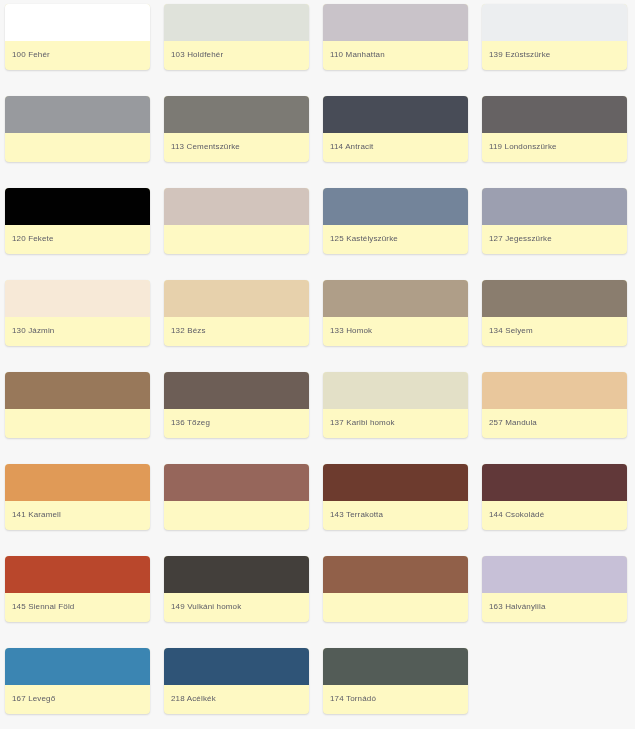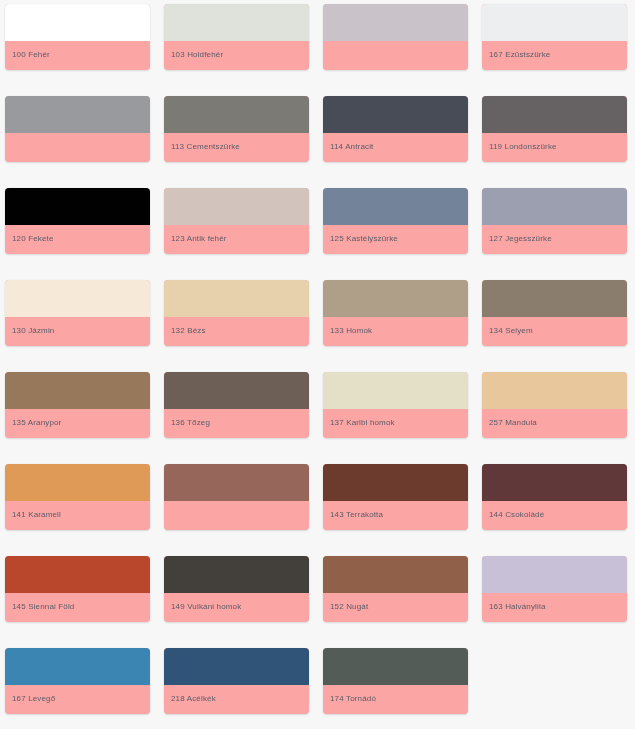--- a/index.html
+++ b/index.html
@@ -14,21 +14,21 @@
   #swatch-grid {
     display: grid;
     grid-template-columns: repeat(4, 145px);
     column-gap: 14px;
     row-gap: 7px;
     padding: 4px 5px 0 5px;
     box-sizing: border-box;
   }
   .swatch-card {
     width: 145px;
-    background: #fca5a5;
+    background: #fef9c3;
     border-radius: 4px;
     box-shadow: 0 1px 2px rgba(0,0,0,0.13), 0 0 1px rgba(0,0,0,0.08);
     overflow: hidden;
     margin-bottom: 19px;
     cursor: pointer;
   }
   .swatch-color {
     width: 100%;
     height: 37px;
     display: block;
@@ -50,24 +50,25 @@
     <div class="swatch-card">
       <div class="swatch-color" style="background-color: rgb(255, 255, 255);"></div>
       <div class="swatch-label">100 Fehér</div>
     </div>
     <div class="swatch-card">
       <div class="swatch-color" style="background-color: rgb(223, 226, 218);"></div>
       <div class="swatch-label">103 Holdfehér</div>
     </div>
     <div class="swatch-card">
       <div class="swatch-color" style="background-color: rgb(201, 195, 201);"></div>
+      <div class="swatch-label">110 Manhattan</div>
     </div>
     <div class="swatch-card">
       <div class="swatch-color" style="background-color: rgb(236, 238, 240);"></div>
-      <div class="swatch-label">167 Ezüstszürke</div>
+      <div class="swatch-label">139 Ezüstszürke</div>
     </div>
     <div class="swatch-card">
       <div class="swatch-color" style="background-color: rgb(152, 154, 158);"></div>
     </div>
     <div class="swatch-card">
       <div class="swatch-color" style="background-color: rgb(124, 122, 116);"></div>
       <div class="swatch-label">113 Cementszürke</div>
     </div>
     <div class="swatch-card">
       <div class="swatch-color" style="background-color: rgb(72, 76, 87);"></div>
@@ -76,21 +77,20 @@
     <div class="swatch-card">
       <div class="swatch-color" style="background-color: rgb(102, 98, 99);"></div>
       <div class="swatch-label">119 Londonszürke</div>
     </div>
     <div class="swatch-card">
       <div class="swatch-color" style="background-color: rgb(1, 1, 1);"></div>
       <div class="swatch-label">120 Fekete</div>
     </div>
     <div class="swatch-card">
       <div class="swatch-color" style="background-color: rgb(210, 196, 188);"></div>
-      <div class="swatch-label">123 Antik fehér</div>
     </div>
     <div class="swatch-card">
       <div class="swatch-color" style="background-color: rgb(115, 132, 154);"></div>
       <div class="swatch-label">125 Kastélyszürke</div>
     </div>
     <div class="swatch-card">
       <div class="swatch-color" style="background-color: rgb(156, 159, 176);"></div>
       <div class="swatch-label">127 Jegesszürke</div>
     </div>
     <div class="swatch-card">
@@ -104,21 +104,20 @@
     <div class="swatch-card">
       <div class="swatch-color" style="background-color: rgb(175, 158, 136);"></div>
       <div class="swatch-label">133 Homok</div>
     </div>
     <div class="swatch-card">
       <div class="swatch-color" style="background-color: rgb(138, 125, 110);"></div>
       <div class="swatch-label">134 Selyem</div>
     </div>
     <div class="swatch-card">
       <div class="swatch-color" style="background-color: rgb(152, 120, 90);"></div>
-      <div class="swatch-label">135 Aranypor</div>
     </div>
     <div class="swatch-card">
       <div class="swatch-color" style="background-color: rgb(109, 94, 86);"></div>
       <div class="swatch-label">136 Tőzeg</div>
     </div>
     <div class="swatch-card">
       <div class="swatch-color" style="background-color: rgb(227, 224, 199);"></div>
       <div class="swatch-label">137 Karibi homok</div>
     </div>
     <div class="swatch-card">
@@ -143,21 +142,20 @@
     <div class="swatch-card">
       <div class="swatch-color" style="background-color: rgb(185, 71, 44);"></div>
       <div class="swatch-label">145 Siennai Föld</div>
     </div>
     <div class="swatch-card">
       <div class="swatch-color" style="background-color: rgb(67, 63, 59);"></div>
       <div class="swatch-label">149 Vulkáni homok</div>
     </div>
     <div class="swatch-card">
       <div class="swatch-color" style="background-color: rgb(145, 96, 73);"></div>
-      <div class="swatch-label">152 Nugát</div>
     </div>
     <div class="swatch-card">
       <div class="swatch-color" style="background-color: rgb(199, 192, 215);"></div>
       <div class="swatch-label">163 Halványlila</div>
     </div>
     <div class="swatch-card">
       <div class="swatch-color" style="background-color: rgb(59, 133, 178);"></div>
       <div class="swatch-label">167 Levegő</div>
     </div>
     <div class="swatch-card">

